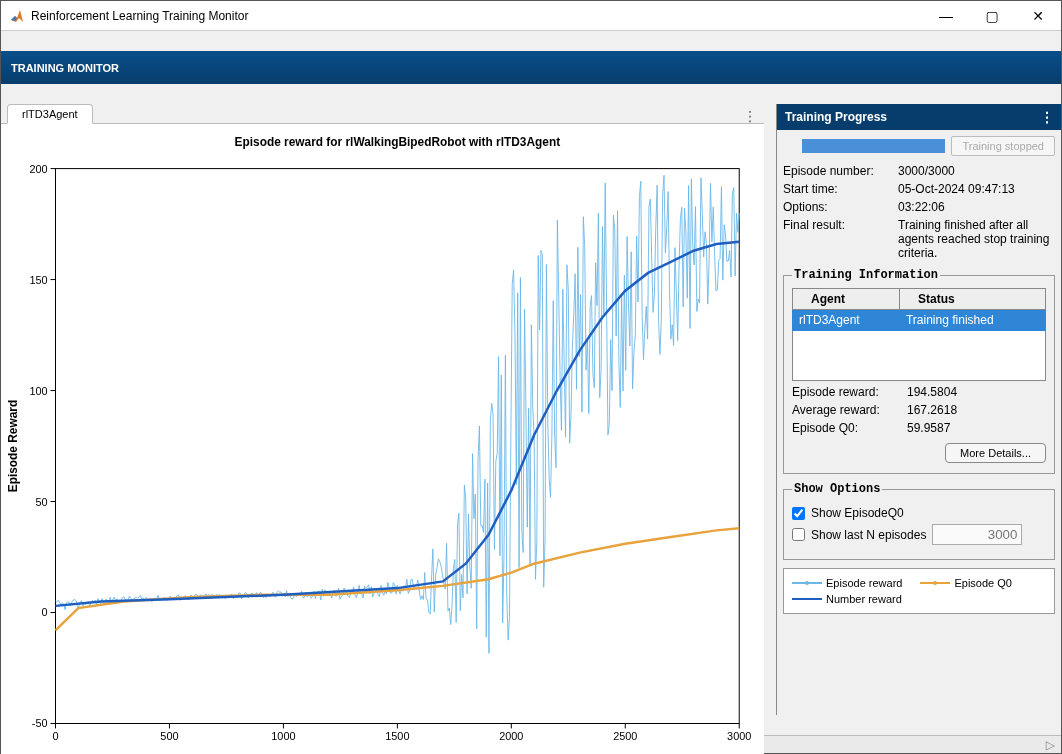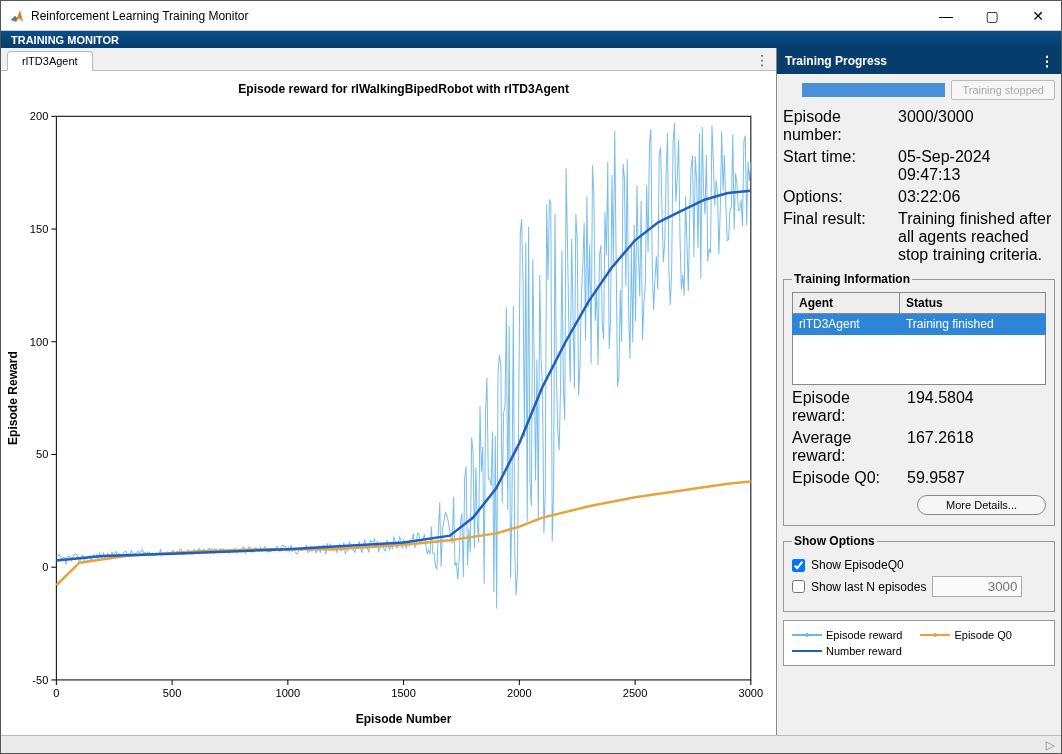--- a/index.html
+++ b/index.html
@@ -1,48 +1,48 @@
 <!DOCTYPE html>
 <html><head>
 <meta charset="utf-8">
 <style>
   * { box-sizing: border-box; margin: 0; padding: 0; }
   html, body { width: 1062px; height: 754px; font-family: "Segoe UI", Arial, sans-serif; font-size: 12px; overflow: hidden; background:#fff; }
-  .window { width:1062px; height:754px; border:1px solid #555; display:flex; flex-direction:column; background:#f0f0f0;}
+  .window { width:1062px; height:754px; border:1px solid #555; display:flex; flex-direction:column; background:#f0f0f0;gap:20px;}
   .titlebar { height:30px; background:#fff; display:flex; align-items:center; padding:0 0 0 8px; border-bottom:1px solid #ccc;}
   .titlebar .logo { width:16px; height:16px; margin-right:6px; }
   .titlebar .title { flex:1; font-size:12px; }
   .titlebar .controls { display:flex; }
   .titlebar .controls .btn { width:46px; height:30px; display:flex; align-items:center; justify-content:center; font-size:14px;}
-  .menubar { height:17px; background:#013a6b; background:linear-gradient(#0a4e8a,#073d6c); color:#fff; display:flex; align-items:center; padding:0 10px; font-weight:bold; font-size:11px;}
+  .menubar { height:33px; background:#013a6b; background:linear-gradient(#0a4e8a,#073d6c); color:#fff; display:flex; align-items:center; padding:0 10px; font-weight:bold; font-size:11px;}
   .content { flex:1; display:flex; min-height:0; }
   .left { flex:1; display:flex; flex-direction:column; min-width:0; background:#fff; }
   .tabbar { height:26px; display:flex; align-items:flex-end; background:#f0f0f0; border-bottom:1px solid #bbb; position:relative;}
   .tab { background:#fff; border:1px solid #bbb; border-bottom:1px solid #fff; border-radius:4px 4px 0 0; padding:3px 14px; margin-left:6px; margin-bottom:-1px; font-size:11px;}
   .tabbar .kebab { position:absolute; right:8px; top:4px; font-size:14px; color:#555; letter-spacing:-1px;}
   .plotarea { flex:1; background:#fff; position:relative; }
   .statusbar { height:18px; background:#eaeaea; border-top:1px solid #bbb; display:flex; justify-content:flex-end; align-items:center; padding-right:6px; color:#888;}
-  .right { width:285px; border-left:1px solid #888; display:flex; flex-direction:column; background:#f0f0f0;}
+  .right { width:285px; border-left:1px solid #888; display:flex; flex-direction:column; background:#f0f0f0;margin-left:12px;}
   .panelhdr { height:26px; background:#073d6c; color:#fff; display:flex; align-items:center; padding:0 8px; font-weight:bold; font-size:12px; justify-content:space-between;}
   .panelhdr .kebab { font-size:14px; letter-spacing:-1px;}
   .rbody { flex:1; overflow:auto; padding:6px; }
   .progressrow { display:flex; align-items:center; gap:6px; margin-bottom:8px;padding-left:19px;}
   .progressbar { flex:1; height:14px; border:1px solid #4a90d9; background:#4a90d9;}
   .stopped-btn { border:1px solid #bbb; background:#f6f6f6; color:#aaa; padding:3px 10px; border-radius:2px; font-size:11px;}
-  .kv { display:flex; margin:4px 0; font-size:16px;}
+  .kv { display:flex; margin:4px 0; font-size:12px;}
   .kv .k { width:115px; }
   .kv .v { flex:1; }
   fieldset { border:1px solid #999; margin-top:8px; padding:6px 8px 10px 8px; background:#f0f0f0;}
-  legend { font-weight:bold; font-size:12px; padding:0 2px;}
+  legend { font-weight:bold; font-size:12px; padding:0 2px;font-family:Liberation Mono, monospace;}
   table.agents { width:100%; border-collapse:collapse; border:1px solid #888; font-size:12px; background:#fff;}
-  table.agents th { background:#eee; border:1px solid #888; text-align:left; padding:3px 6px; font-weight:bold;}
+  table.agents th { background:#eee; border:1px solid #888; text-align:left; padding:3px 18px; font-weight:bold;}
   table.agents td { border:1px solid #888; padding:3px 6px;}
   table.agents tr.sel td { background:#2f86d6; color:#fff; border-color:#2f86d6;}
   .agents-spacer td { height:50px; background:#fff;}
-  .more-btn { display:block; margin:8px 0 0 auto; border:1px solid #888; background:#f6f6f6; padding:3px 28px; font-size:11px; border-radius:10px;}
+  .more-btn { display:block; margin:8px 0 0 auto; border:1px solid #888; background:#f6f6f6; padding:3px 14px; font-size:11px; border-radius:4px;}
   .legend { border:1px solid #999; margin-top:8px; padding:8px; background:#fff; display:flex; flex-wrap:wrap; gap:4px 18px; font-size:11px;}
   .legend-item { display:flex; align-items:center; gap:4px;}
   .legend-line { width:30px; height:0; border-top:2px solid; position:relative;}
   .legend-line.dot::after { content:''; position:absolute; left:13px; top:-3px; width:4px; height:4px; border-radius:50%; background:currentColor;}
   .chk { display:flex; align-items:center; gap:6px; margin:4px 0;}
   .chk input[type=text]{ width:90px; border:1px solid #aaa; padding:2px 4px; text-align:right; color:#aaa; background:#fafafa;}
   svg.chart { width:100%; height:100%; display:block;}
   .charttitle { font-size:12px; font-weight:bold; text-anchor:middle;}
   .axislabel { font-size:12px; font-weight:bold; text-anchor:middle;}
 </style>
@@ -118,21 +118,21 @@
         <div class="progressrow">
           <div class="progressbar"></div>
           <button class="stopped-btn" disabled="">Training stopped</button>
         </div>
         <div class="kv">
             <div class="k">Episode number:</div>
             <div class="v">3000/3000</div>
           </div>
         <div class="kv">
             <div class="k">Start time:</div>
-            <div class="v">05-Sep-2024 09:47:13</div>
+            <div class="v">05-Oct-2024 09:47:13</div>
           </div>
         <div class="kv">
             <div class="k">Options:</div>
             <div class="v">03:22:06</div>
           </div>
         <div class="kv">
             <div class="k">Final result:</div>
             <div class="v">Training finished after all agents reached stop training criteria.</div>
           </div>
 

